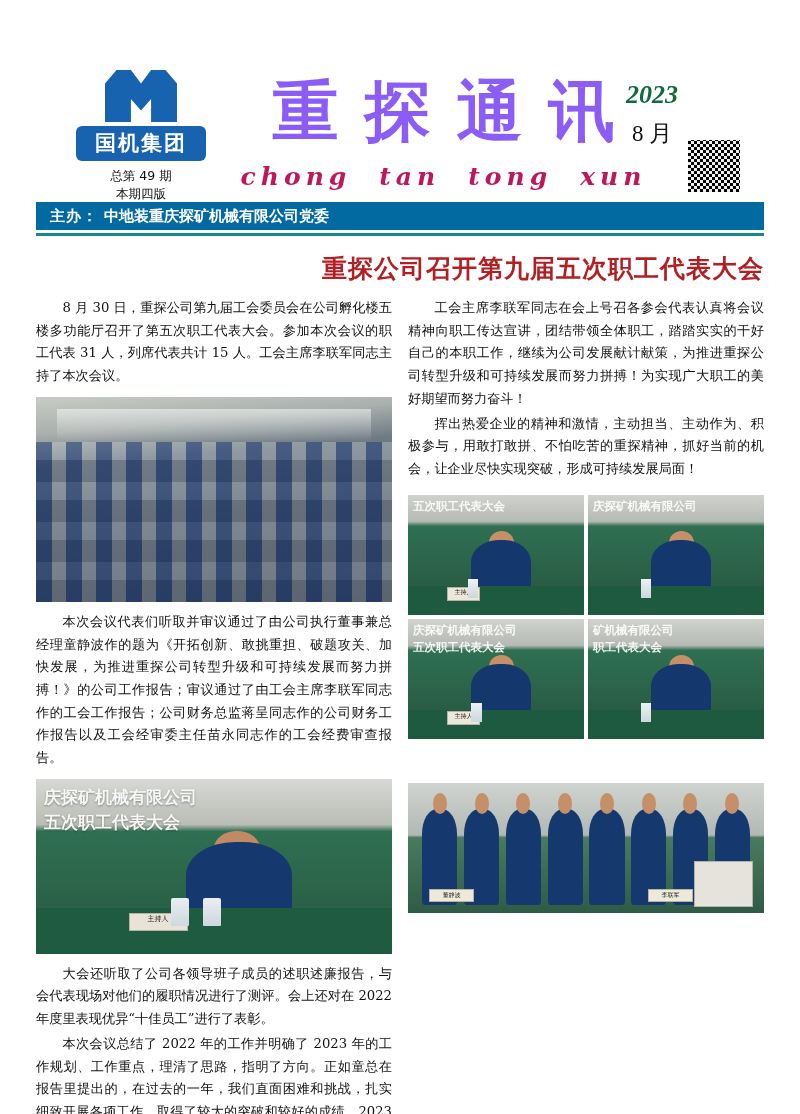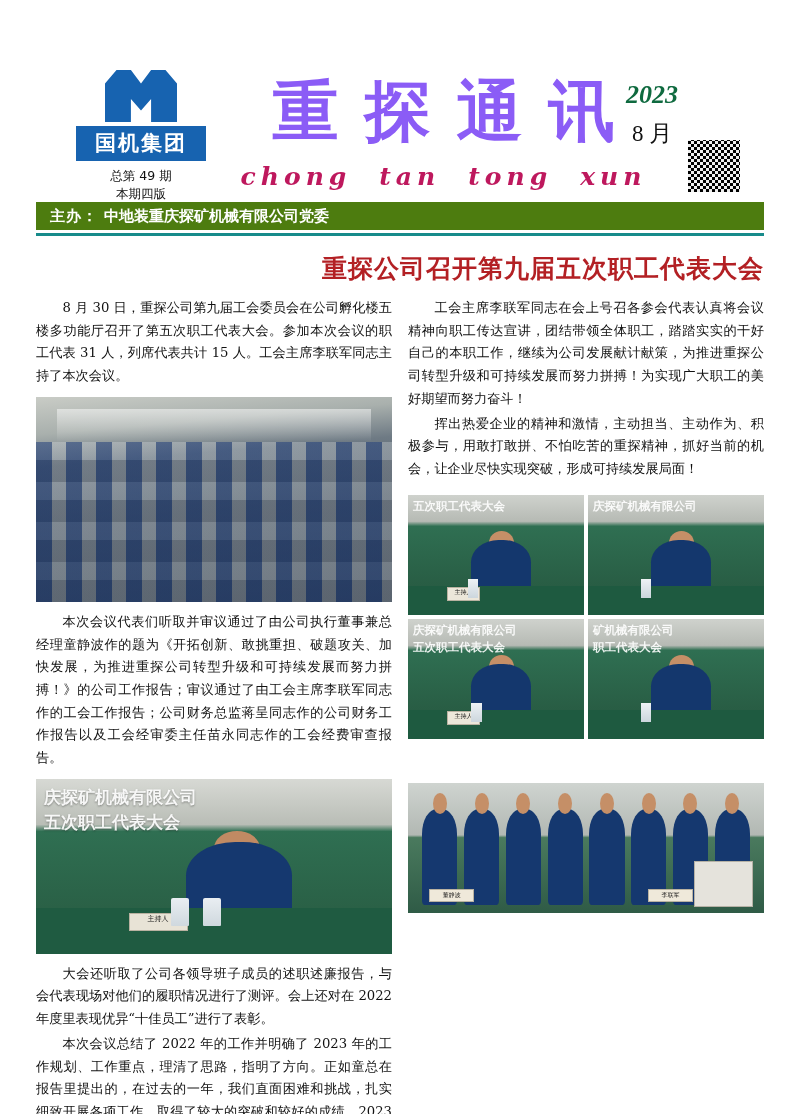--- a/index.html
+++ b/index.html
@@ -50,20 +50,21 @@
     clip-path: polygon(0% 100%, 0% 26%, 16% 0%, 36% 0%, 50% 26%, 64% 0%, 84% 0%, 100% 26%, 100% 100%, 64% 100%, 64% 56%, 50% 78%, 36% 56%, 36% 100%);
   }
   .logo-name {
     background: #1763b0;
     color: #fff;
     font-weight: bold;
     font-size: 21px;
     letter-spacing: 2px;
     padding: 3px 4px 4px 4px;
     font-family: "DejaVu Sans", sans-serif;
+    border-radius: 6px;
   }
   .logo-sub {
     margin-top: 6px;
     font-size: 12.5px;
     line-height: 1.45;
     color: #111;
     font-family: "DejaVu Sans", sans-serif;
   }
   .title-block {
     position: absolute;
@@ -119,21 +120,21 @@
       repeating-linear-gradient(90deg, #111 0 3px, #fff 3px 6px),
       repeating-linear-gradient(0deg, #111 0 3px, #fff 3px 6px);
     background-blend-mode: difference;
     border: 2px solid #fff;
   }
 
   
   .banner {
     margin-top: 4px;
     height: 28px;
-    background: #4d7c0f;
+    background: #0369a1;
     display: flex;
     align-items: center;
     padding-left: 14px;
     box-sizing: border-box;
   }
   .banner-label {
     color: #ffffff;
     font-weight: bold;
     font-size: 15px;
     letter-spacing: 1px;

